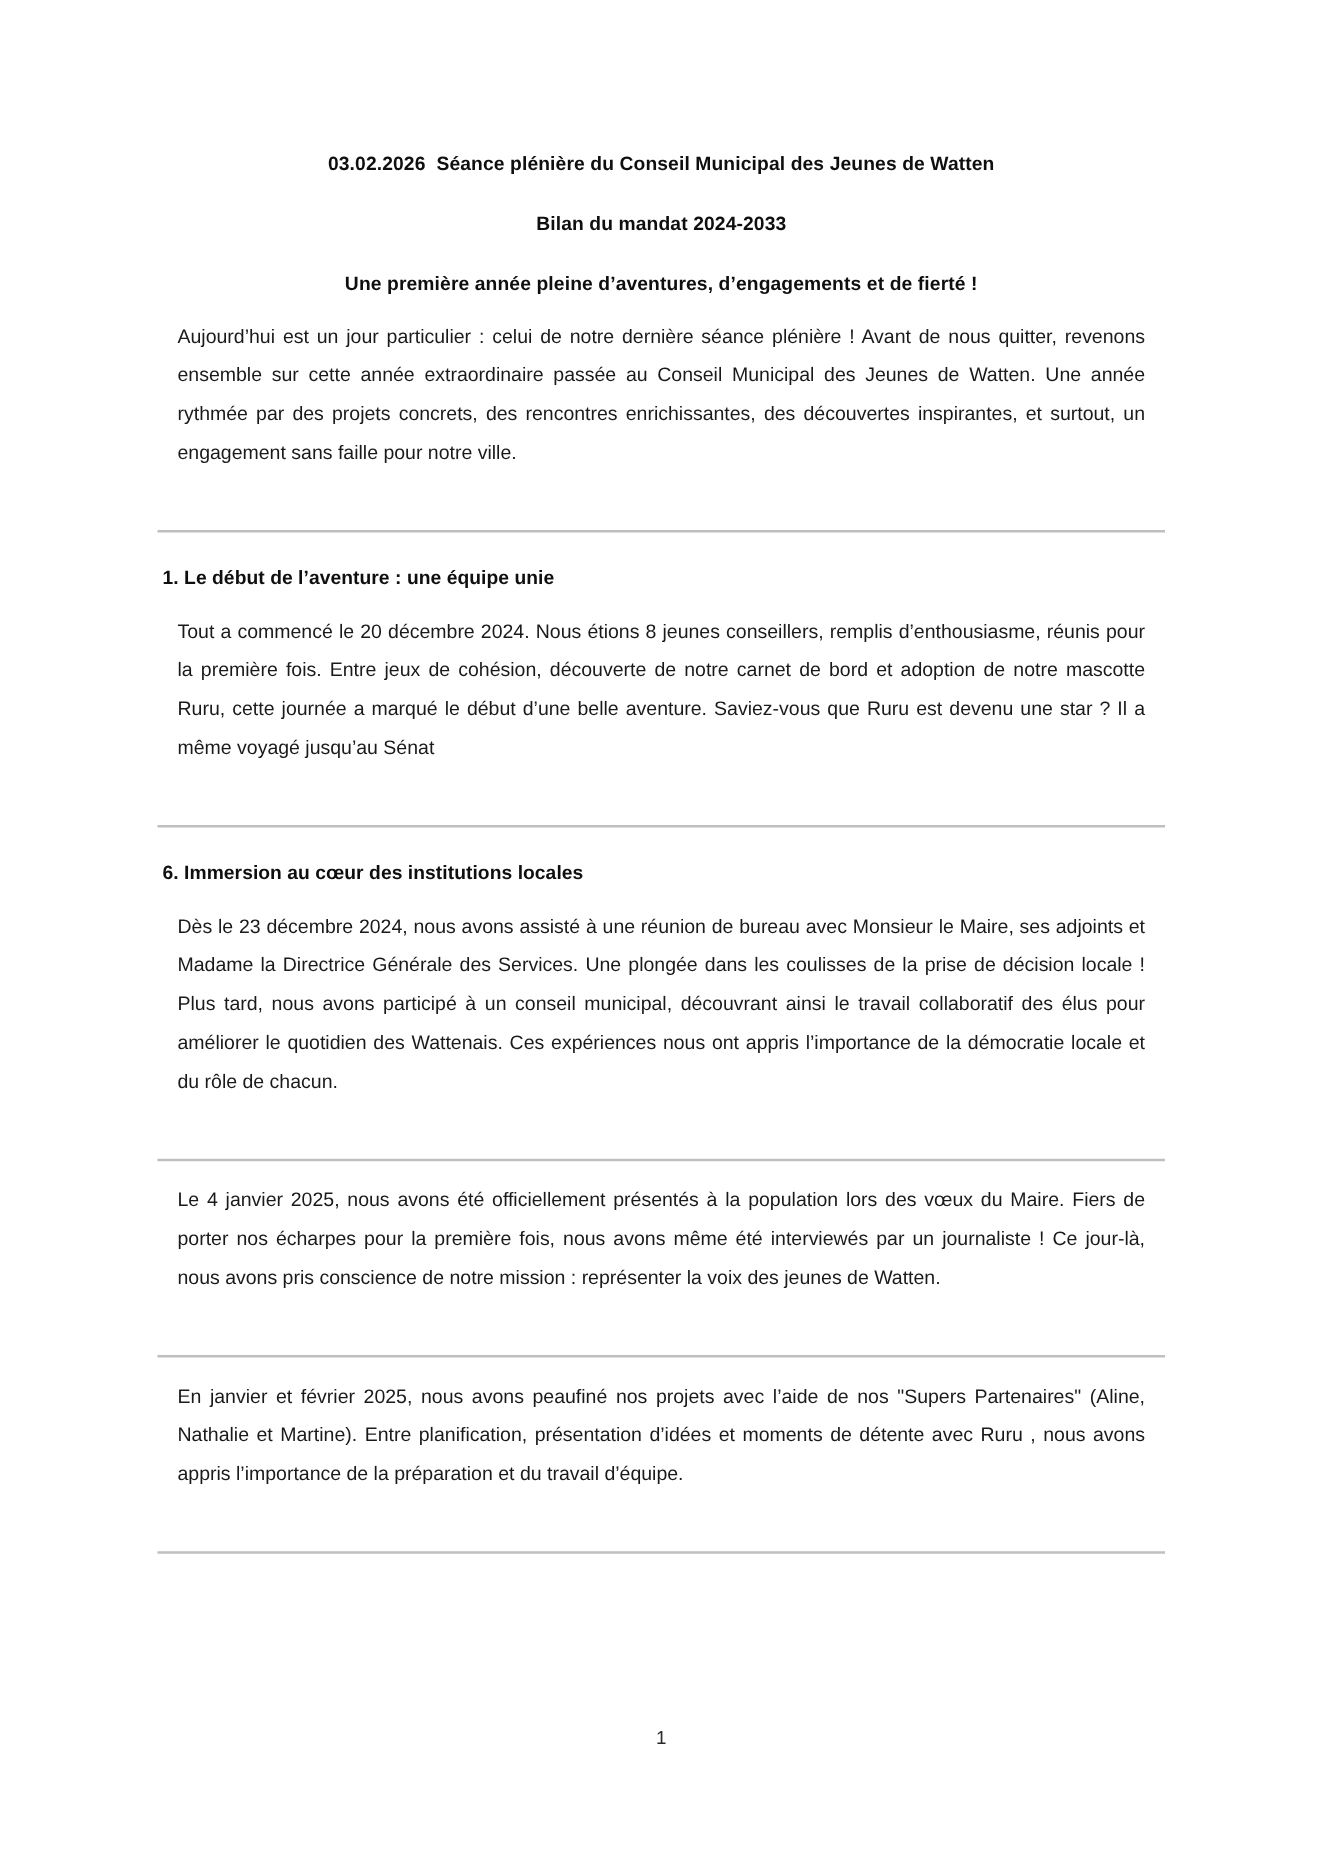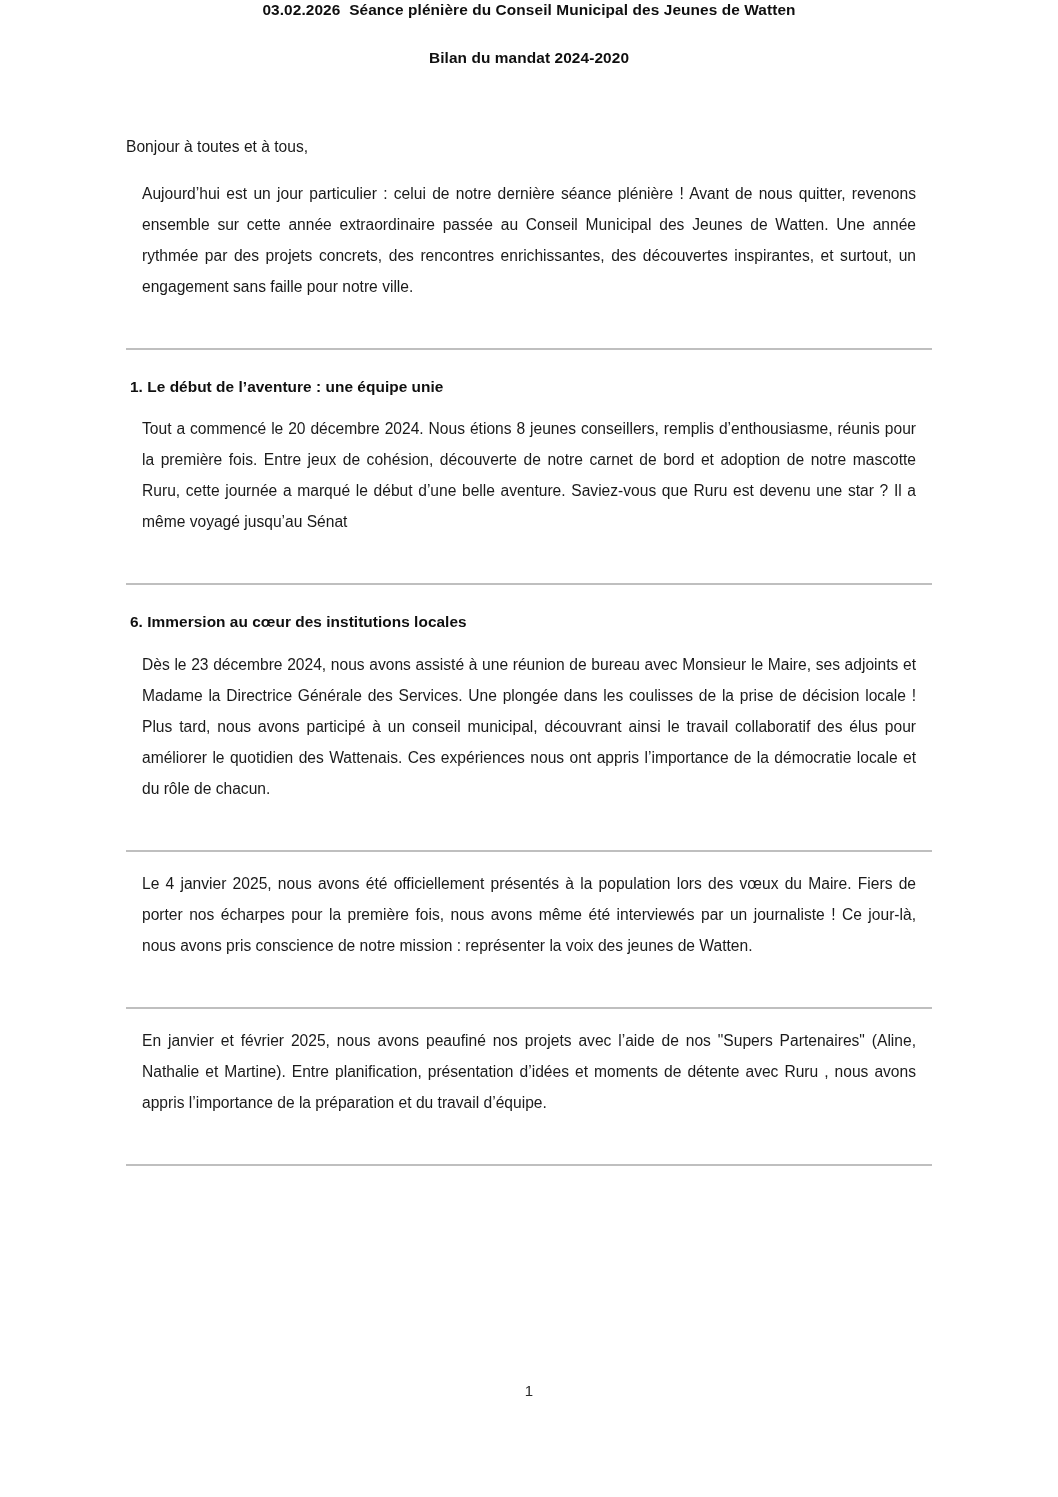--- a/index.html
+++ b/index.html
@@ -23,20 +23,21 @@
   }
   .content {
     position: absolute;
     left: 126px;
     top: 0;
     width: 806px;
   }
 
   
   .title-block {
+    padding-top: 122px;
     text-align: center;
   }
   .doc-title-line {
     font-weight: bold;
     font-size: 15.4px;
     line-height: 1.35;
     letter-spacing: 0.1px;
     color: #0f0f0f;
     white-space: pre;
   }
@@ -106,24 +107,24 @@
   }
 </style>
 </head>
 <body>
 
 <div class="page">
   <div class="content">
 
     <div class="title-block">
       <div class="doc-title-line l1">03.02.2026  Séance plénière du Conseil Municipal des Jeunes de Watten</div>
-      <div class="doc-title-line l2">Bilan du mandat 2024-2020</div>
+      <div class="doc-title-line l2">Bilan du mandat 2024-2033</div>
+      <div class="doc-title-line l3">Une première année pleine d’aventures, d’engagements et de fierté !</div>
     </div>
 
-    <div class="greeting">Bonjour à toutes et à tous,</div>
 
     <p class="body-text intro-para">Aujourd’hui est un jour particulier : celui de notre dernière séance plénière ! Avant de nous quitter, revenons ensemble sur cette année extraordinaire passée au Conseil Municipal des Jeunes de Watten. Une année rythmée par des projets concrets, des rencontres enrichissantes, des découvertes inspirantes, et surtout, un engagement sans faille pour notre ville.</p>
 
     <div class="section">
       <div class="section-divider-wrap">
         <hr class="divider">
       </div>
       <h2 class="section-heading">1. Le début de l’aventure : une équipe unie</h2>
       <p class="body-text section-body">Tout a commencé le 20 décembre 2024. Nous étions 8 jeunes conseillers, remplis d’enthousiasme, réunis pour la première fois. Entre jeux de cohésion, découverte de notre carnet de bord et adoption de notre mascotte Ruru, cette journée a marqué le début d’une belle aventure. Saviez-vous que Ruru est devenu une star ? Il a même voyagé jusqu’au Sénat</p>
     </div>

